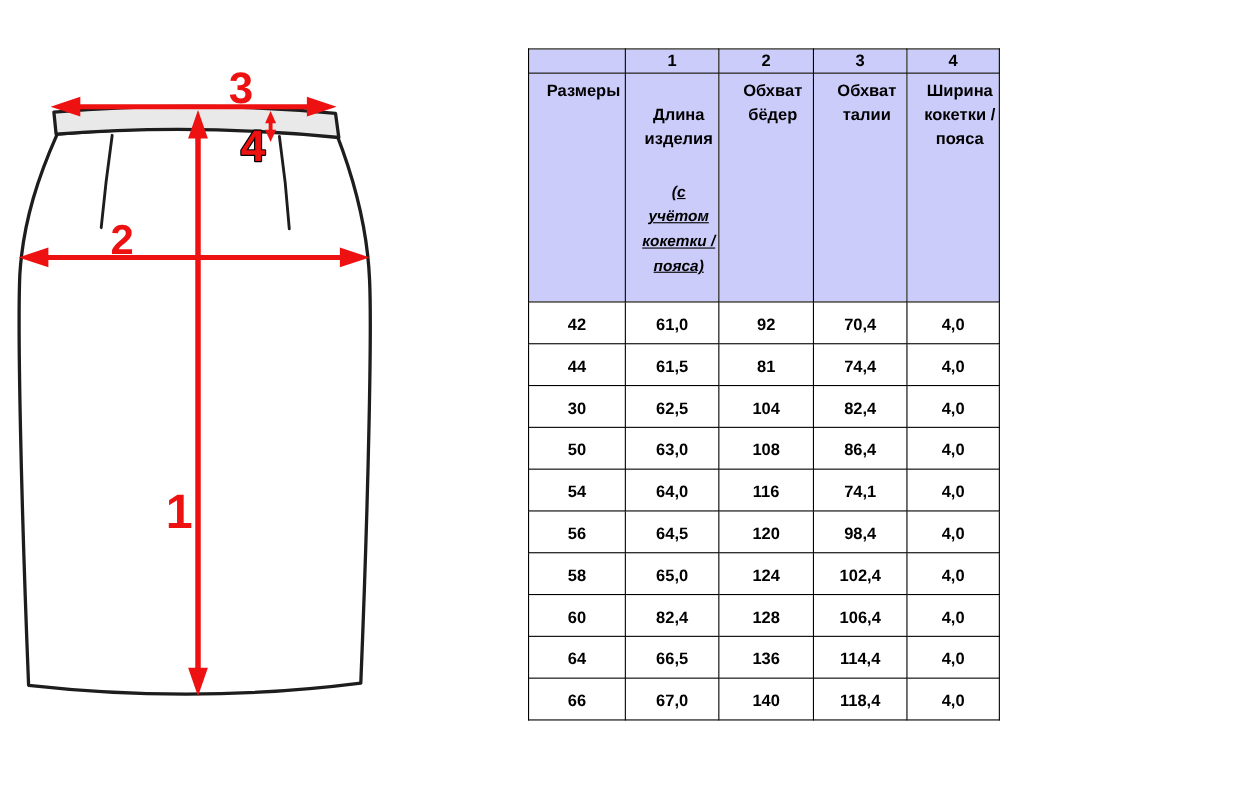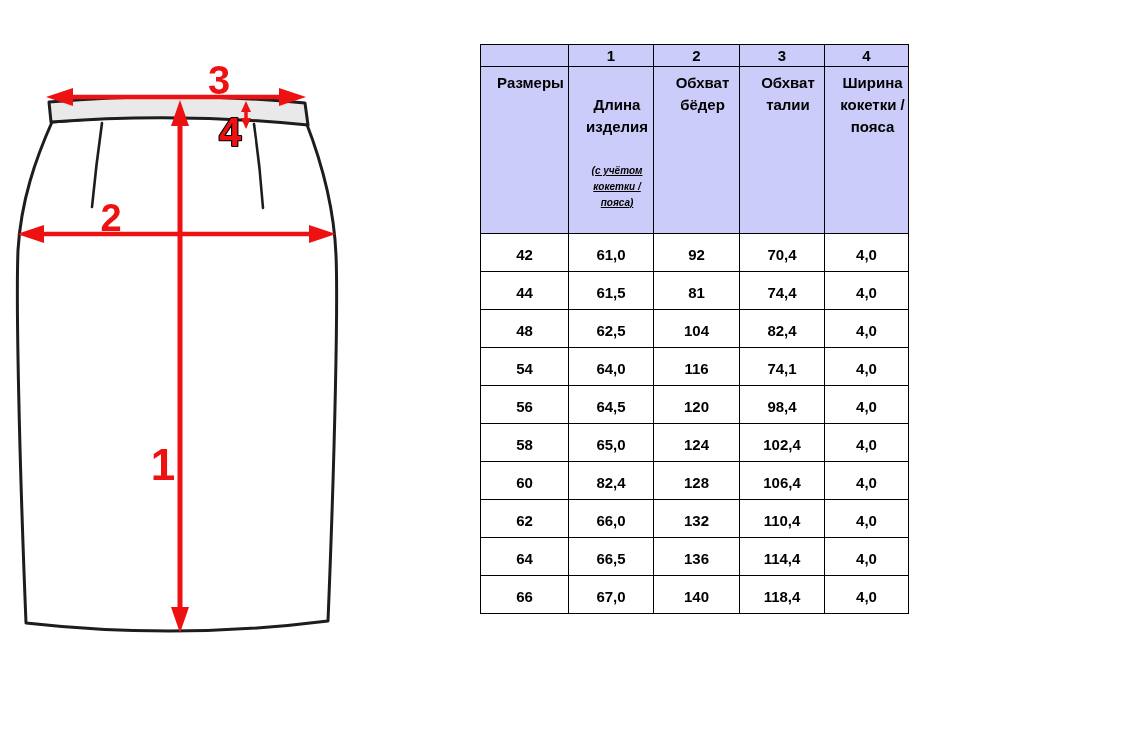--- a/index.html
+++ b/index.html
@@ -22,21 +22,21 @@
     color:#000; box-sizing:border-box; overflow:hidden;
   }
   .size-table thead th { background:#ccccfa; }
   tr.num-row th { height:22px; font-size:15px; padding:0; vertical-align:middle; }
   tr.label-row th {
     height:112px; vertical-align:top; padding:5px 2px 0 14px;
     font-size:15px; line-height:1.45; white-space:pre-line;
   }
   tr.label-row .lbl { display:block; white-space:pre-line; }
   tr.label-row .note {
-    display:block; margin-top:4px; font-size:10px; font-weight:bold;
+    display:block; margin-top:4px; font-size:14px; font-weight:bold;
     font-style:italic; text-decoration:underline; line-height:1.6;
     white-space:pre-line;
   }
   .size-table tbody td {
     height:38px; font-size:15px; vertical-align:bottom; padding-bottom:8px;
   }
 </style>
 </head>
 <body>
 
@@ -125,24 +125,31 @@
         <td>4,0</td>
       </tr>
       <tr>
         <td>44</td>
         <td>61,5</td>
         <td>81</td>
         <td>74,4</td>
         <td>4,0</td>
       </tr>
       <tr>
-        <td>48</td>
+        <td>30</td>
         <td>62,5</td>
         <td>104</td>
         <td>82,4</td>
+        <td>4,0</td>
+      </tr>
+      <tr>
+        <td>50</td>
+        <td>63,0</td>
+        <td>108</td>
+        <td>86,4</td>
         <td>4,0</td>
       </tr>
       <tr>
         <td>54</td>
         <td>64,0</td>
         <td>116</td>
         <td>74,1</td>
         <td>4,0</td>
       </tr>
       <tr>
@@ -160,27 +167,20 @@
         <td>4,0</td>
       </tr>
       <tr>
         <td>60</td>
         <td>82,4</td>
         <td>128</td>
         <td>106,4</td>
         <td>4,0</td>
       </tr>
       <tr>
-        <td>62</td>
-        <td>66,0</td>
-        <td>132</td>
-        <td>110,4</td>
-        <td>4,0</td>
-      </tr>
-      <tr>
         <td>64</td>
         <td>66,5</td>
         <td>136</td>
         <td>114,4</td>
         <td>4,0</td>
       </tr>
       <tr>
         <td>66</td>
         <td>67,0</td>
         <td>140</td>

